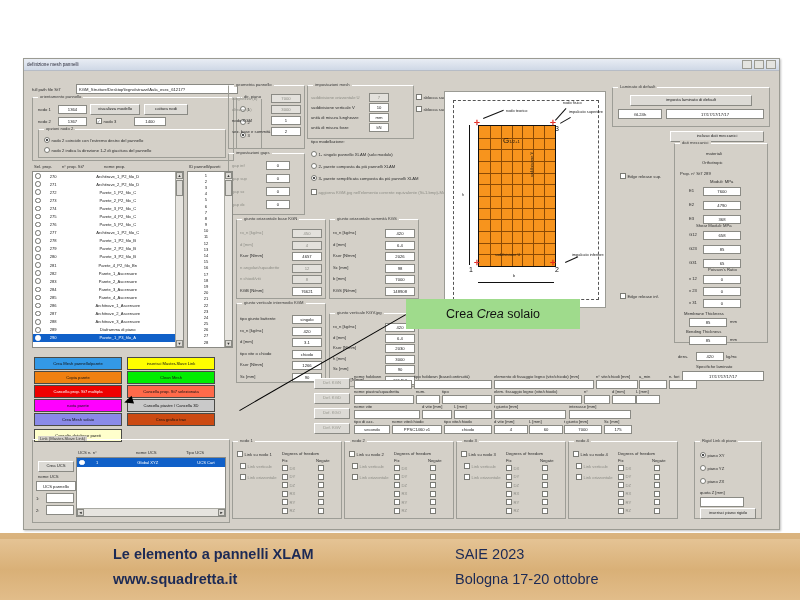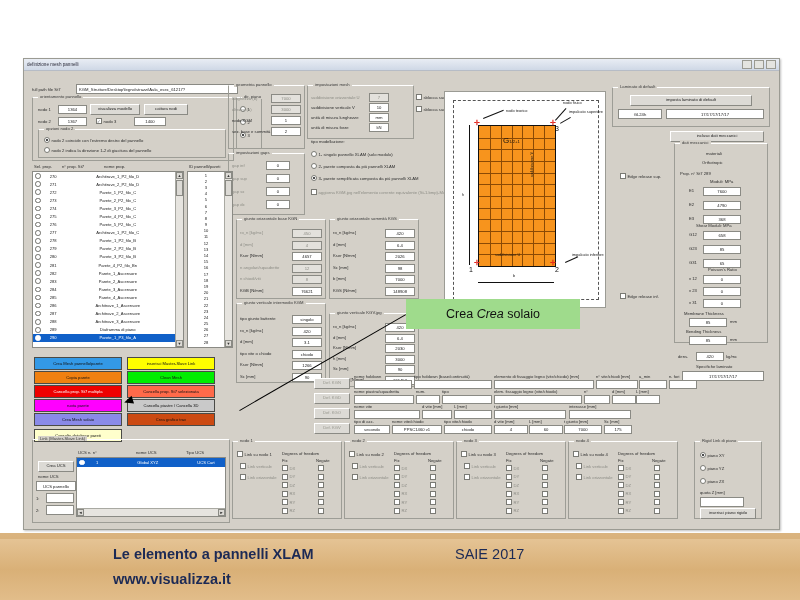--- a/index.html
+++ b/index.html
@@ -1022,19 +1022,20 @@
 
   <div class="callout" style="left:406px;top:299px;width:158px;height:30px;">
       <span>Crea <i>Crea</i> solaio</span>
     </div>
   <div class="arrow-line" style="left:406px;top:315px;width:192px;transform:rotate(150deg);"></div>
   <div class="arrow-head" style="left:124px;top:397px;transform:rotate(-18deg);"></div>
 
   <div class="footer">
 
     <div class="ftext b" style="left:113px;top:13px;">Le elemento a pannelli XLAM</div>
-    <div class="ftext b" style="left:113px;top:38px;">www.visualizza.it</div>
-
-    <div class="ftext" style="left:455px;top:13px;">SAIE 2017</div>
+    <div class="ftext b" style="left:113px;top:38px;">www.squadretta.it</div>
+
+    <div class="ftext" style="left:455px;top:13px;">SAIE 2023</div>
+    <div class="ftext" style="left:455px;top:38px;">Bologna 17-20 ottobre</div>
 
   </div>
 
 </div>
 
 </body></html>

